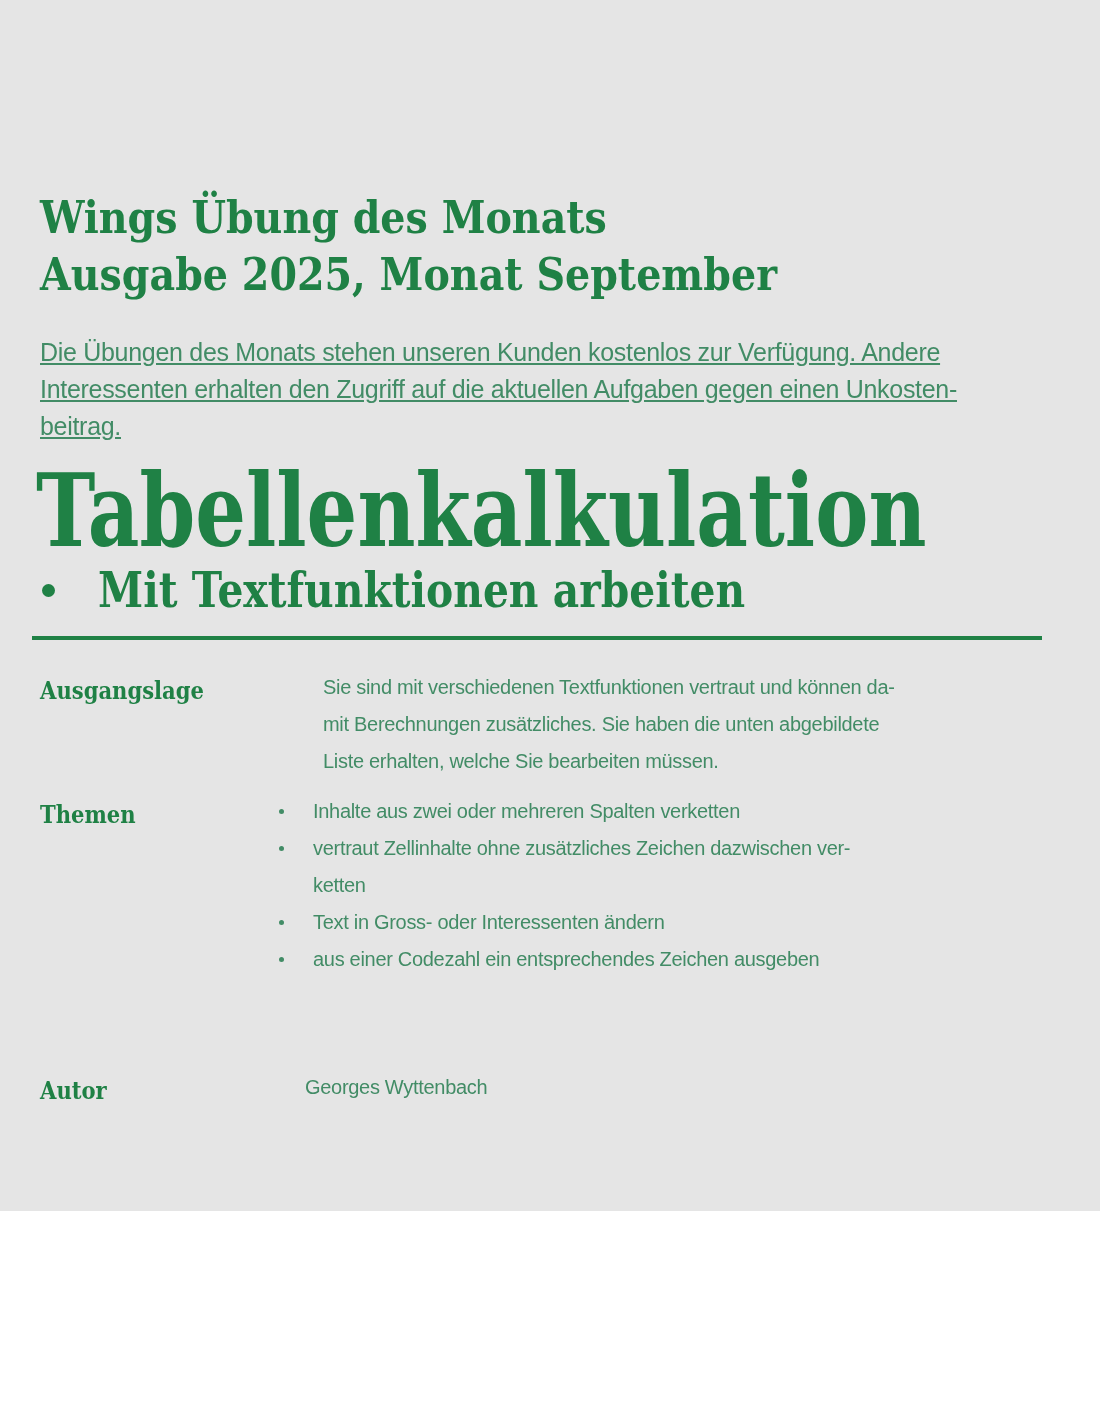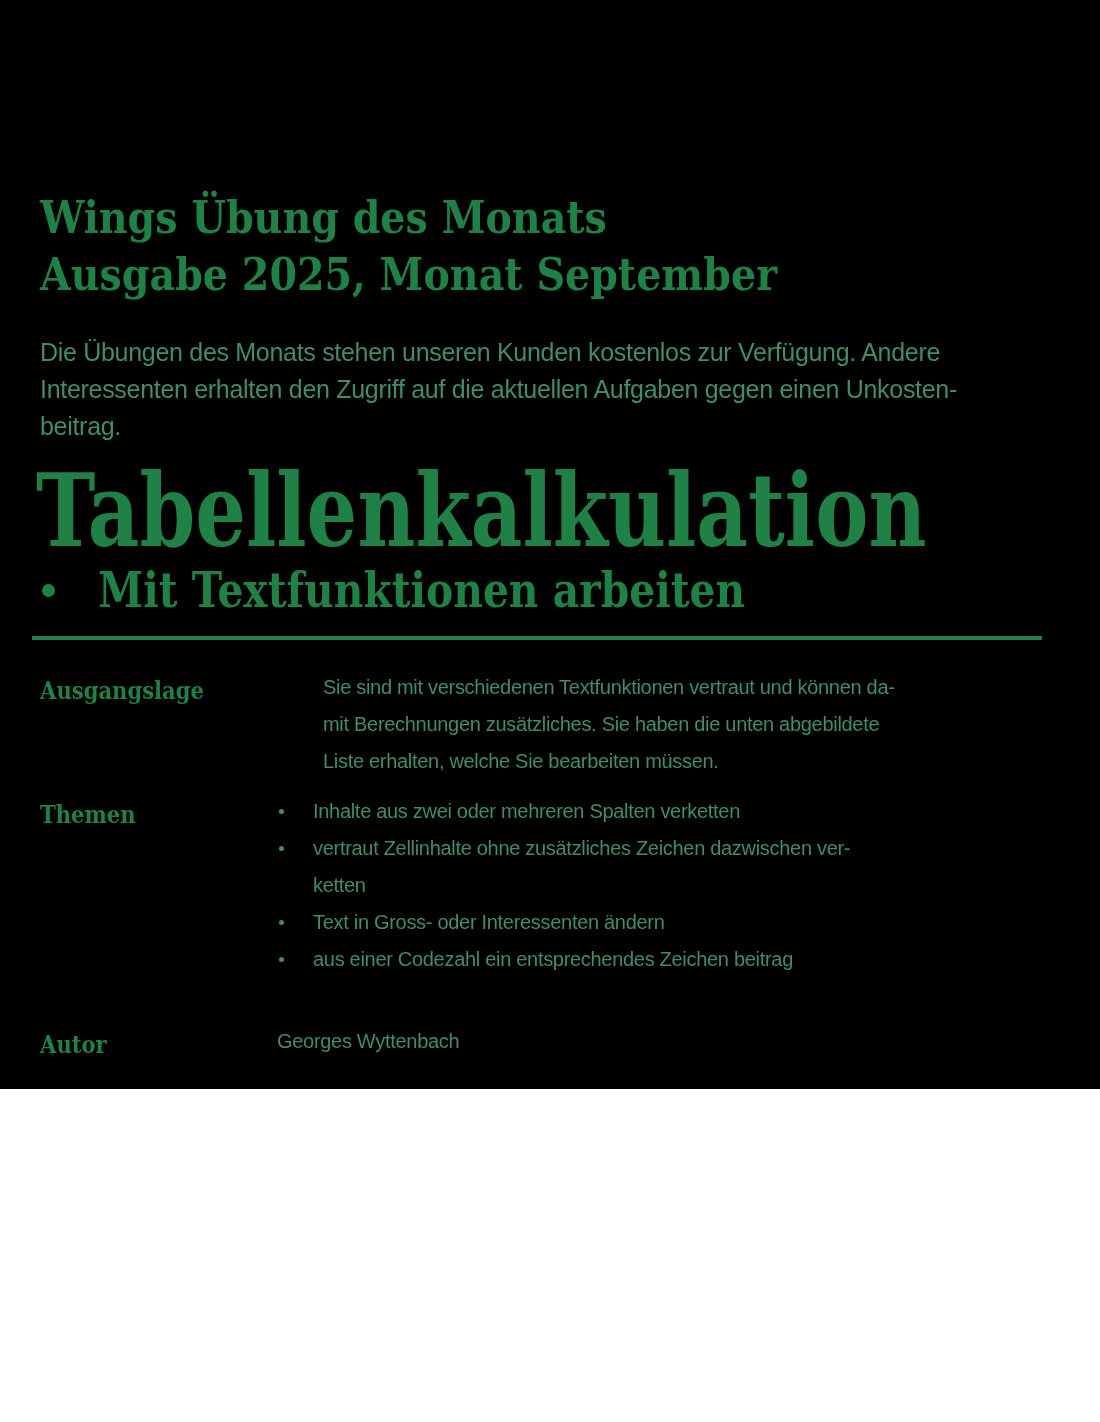--- a/index.html
+++ b/index.html
@@ -3,22 +3,22 @@
 <meta charset="utf-8">
 <style>
   html, body {
     margin: 0;
     padding: 0;
     background: #ffffff;
   }
   .page {
     position: relative;
     width: 1100px;
-    height: 1089px;
-    background: #000000;
+    height: 1211px;
+    background: #e5e5e5;
     overflow: hidden;
     font-family: "Liberation Sans", sans-serif;
   }
   
   .slab {
     font-family: "DejaVu Serif", "Liberation Serif", serif;
     font-weight: 700;
     color: #1f8145;
   }
   .cx { display: inline-block; transform-origin: 0 50%; white-space: nowrap; }
@@ -33,20 +33,21 @@
     line-height: 57px;
   }
   .intro {
     position: absolute;
     left: 40px; top: 334px;
     margin: 0;
     font-size: 25px;
     line-height: 37px;
     letter-spacing: -0.3px;
     color: #428c66;
+    text-decoration: underline;
   }
   .intro .line, .content .line { white-space: nowrap; }
 
   .main-title {
     position: absolute;
     left: 36px; top: 456px;
     margin: 0;
     font-size: 101px;
     line-height: 110px;
   }
@@ -74,21 +75,21 @@
   
   .row {
     position: absolute;
     left: 40px;
     width: 1020px;
     display: flex;
     align-items: flex-start;
   }
   .row-ausgangslage { top: 669px; gap: 46px; }
   .row-themen       { top: 793px; }
-  .row-autor        { top: 1023px; }
+  .row-autor        { top: 1069px; gap: 28px; }
   .row .label {
     width: 237px;
     flex: 0 0 237px;
     font-size: 24px;
     line-height: 37px;
     padding-top: 3px;
   }
   .row .content {
     flex: 1;
     font-size: 20px;
@@ -182,21 +183,21 @@
             </span>
           <span class="li-text">
             <div class="line">Text in Gross- oder Interessenten ändern</div>
           </span>
         </li>
         <li>
           <span class="li-marker">
               <span class="dot"></span>
             </span>
           <span class="li-text">
-            <div class="line">aus einer Codezahl ein entsprechendes Zeichen beitrag</div>
+            <div class="line">aus einer Codezahl ein entsprechendes Zeichen ausgeben</div>
           </span>
         </li>
       </ul>
     </div>
   </section>
 
   <section class="row row-autor">
     <div class="label slab">
       <span class="cx cx88">Autor</span>
     </div>

